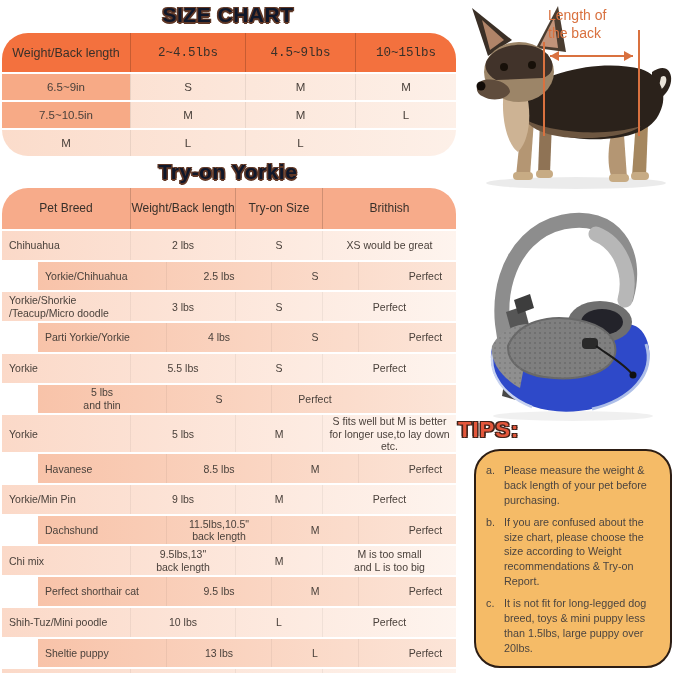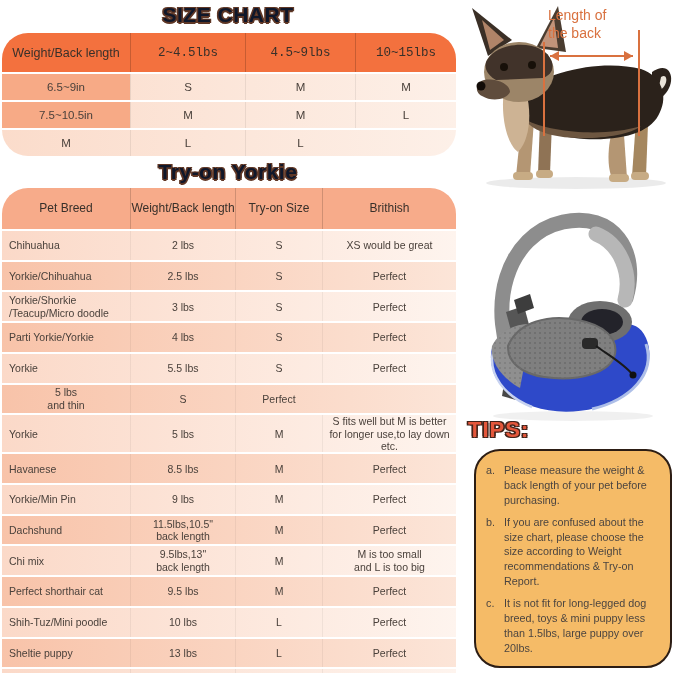--- a/index.html
+++ b/index.html
@@ -37,32 +37,32 @@
     display:flex;flex-direction:column;gap:2px;
   }
   .tr-row{display:grid;grid-template-columns:128px 105px 87px 134px;flex:1;}
   .tr-row .c{display:flex;align-items:center;justify-content:center;white-space:pre-line;text-align:center;font-size:10.5px;line-height:1.18;color:#4a413b;}
   .tr-row .c.breed{justify-content:flex-start;text-align:left;padding-left:7px;}
   .tr-head{flex:0 0 41px;background:#F7AB8A;}
   .tr-head .c{font-size:12px;color:#38302a;}
   .tr-head .c + .c{border-left:1px solid rgba(0,0,0,.16);}
   .tr-data .c + .c{border-left:1px solid rgba(0,0,0,.05);}
   .tr-data.light{background:linear-gradient(90deg,#FBD9C8,#FEF4EE);}
-  .tr-data.dark{background:linear-gradient(90deg,#F8C3A9,#FCE5D8);}
+  .tr-data.dark{background:linear-gradient(90deg,#F8C3A9,#FCE5D8);margin-left:36px;}
   
   #dog-figure{position:absolute;left:456px;top:0;width:223px;height:192px;}
   #dog-annotation{
     position:absolute;left:548px;top:6px;width:118px;text-align:left;
     color:#D9713F;font-size:14px;line-height:1.3;white-space:pre-line;
   }
   
   #bag-figure{position:absolute;left:478px;top:196px;width:188px;height:228px;}
   
   #tips-title{
-    position:absolute;left:468px;top:417px;
+    position:absolute;left:458px;top:417px;
     font-size:22px;font-weight:700;letter-spacing:1px;color:#E4573B;
     text-shadow:-1.4px -1.4px 0 #43231a,1.4px -1.4px 0 #43231a,-1.4px 1.4px 0 #43231a,1.4px 1.4px 0 #43231a;
   }
   #tips-box{
     position:absolute;left:474px;top:449px;width:198px;height:219px;
     box-sizing:border-box;background:#F5BB67;border:2.5px solid #2c1d14;border-radius:26px;
     padding:12px 8px 8px 10px;display:flex;flex-direction:column;gap:7px;
   }
   .tip-item{display:flex;gap:4px;font-size:10.8px;line-height:1.38;color:#4c4540;}
   .tip-item .lab{flex:0 0 14px;}

